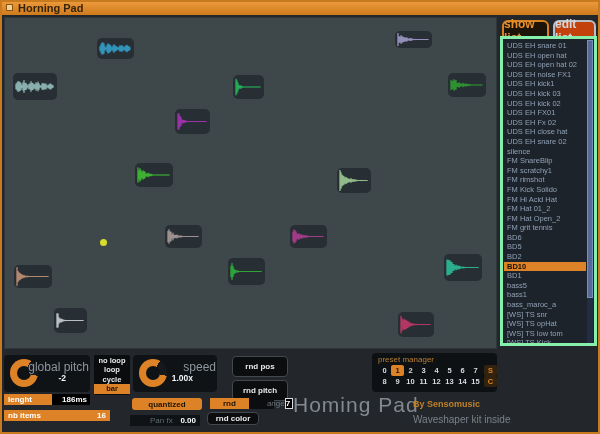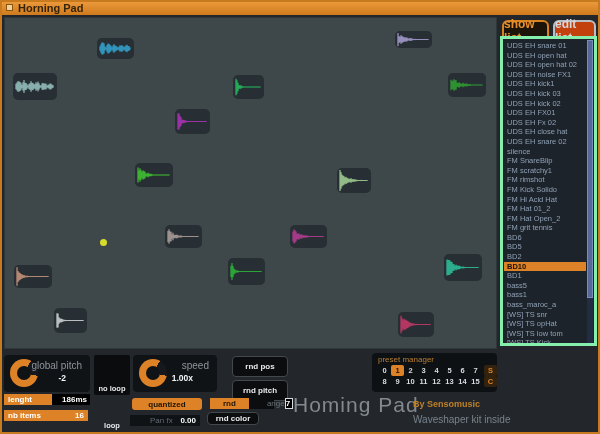--- a/index.html
+++ b/index.html
@@ -24,34 +24,34 @@
   #listitems{position:absolute;left:1px;top:2px;right:8px;}
   .li{font-size:7.5px;line-height:9.6px;height:9.6px;color:#8fa0b4;padding-left:3px;white-space:nowrap;overflow:hidden;}
   .li.sel{background:#dd8227;color:#17110a;font-weight:bold;}
   #scrolltrack{position:absolute;right:1px;top:1px;width:6px;height:306px;background:#222d44;}
   #scrollthumb{position:absolute;left:0;top:0;width:6px;height:258px;background:#56699a;border:1px solid #7a8cba;}
   
   #bottom{position:absolute;left:0;top:349px;width:600px;height:85px;background:#23272b;}
   .kbox{position:absolute;background:#101316;border-radius:4px;}
   .knob{position:absolute;left:6px;top:4px;width:28px;height:28px;border-radius:50%;background:conic-gradient(from 30deg,#15181c 0deg 72deg,#de8227 72deg 360deg);}
   .knob::after{content:"";position:absolute;inset:7px;border-radius:50%;background:#101316;}
-  .klabel{position:absolute;right:8px;top:5px;font-size:10px;color:#8d959c;}
+  .klabel{position:absolute;right:1px;top:5px;font-size:12px;color:#8d959c;}
   .kvalue{position:absolute;right:24px;top:18px;font-size:8.5px;font-weight:bold;color:#f2f4f5;}
   
   #loopmode{position:absolute;left:94px;top:6px;width:36px;height:40px;background:#0a0c0e;border-radius:2px;padding-top:1px;}
-  #loopmode .opt{font-size:7.5px;font-weight:bold;color:#e8eaec;text-align:center;line-height:9.4px;height:9.4px;margin-top:28px;}
+  #loopmode .opt{font-size:7.5px;font-weight:bold;color:#e8eaec;text-align:center;line-height:9.4px;height:9.4px;}
   #loopmode .opt.sel{background:#dd8227;color:#201505;}
   
   .dbtn{position:absolute;height:21px;background:#0b0d0f;border:1px solid #43484d;border-radius:4px;color:#e8eaec;font-size:8px;font-weight:bold;display:flex;align-items:center;justify-content:center;cursor:pointer;}
   
   .bar{position:absolute;height:11px;display:flex;align-items:center;font-size:8px;}
   #lenght-bar{left:4px;top:45px;width:86px;background:#000;}
   #lenght-fill{background:#dd8227;color:#fff;font-weight:bold;height:100%;width:48px;display:flex;align-items:center;padding-left:4px;}
   #lenght-val{flex:1;text-align:right;color:#fff;font-weight:bold;padding-right:3px;}
-  #nbitems-bar{left:4px;top:61px;width:84px;background:#dd8227;}
+  #nbitems-bar{left:4px;top:61px;width:106px;background:#dd8227;}
   #nbitems-label{color:#fff;font-weight:bold;padding-left:4px;flex:1;}
   #nbitems-val{color:#fff;font-weight:bold;text-align:right;padding-right:4px;}
   #quantized{position:absolute;left:132px;top:49px;width:70px;height:12px;background:#dd8227;border-radius:3px;color:#201505;font-size:8px;font-weight:bold;display:flex;align-items:center;justify-content:center;cursor:pointer;}
   #rndrange{left:210px;top:49px;width:64px;background:#0b0d0f;}
   #rndrange-fill{background:#dd8227;color:#201505;font-weight:bold;height:100%;display:flex;align-items:center;padding:0 13px;}
   #rndrange-rest{color:#6a737a;flex:1;padding-left:18px;}
   #rndrange-val{width:15px;height:100%;background:#000;border:1px solid #d8dce0;color:#fff;font-weight:bold;text-align:right;padding-right:2px;line-height:9px;}
   #panfx{left:130px;top:66px;width:70px;background:#101316;}
   #panfx-label{color:#5f6a72;padding-left:20px;flex:1;}
   #panfx-val{color:#fff;font-weight:bold;text-align:right;padding-right:4px;}

